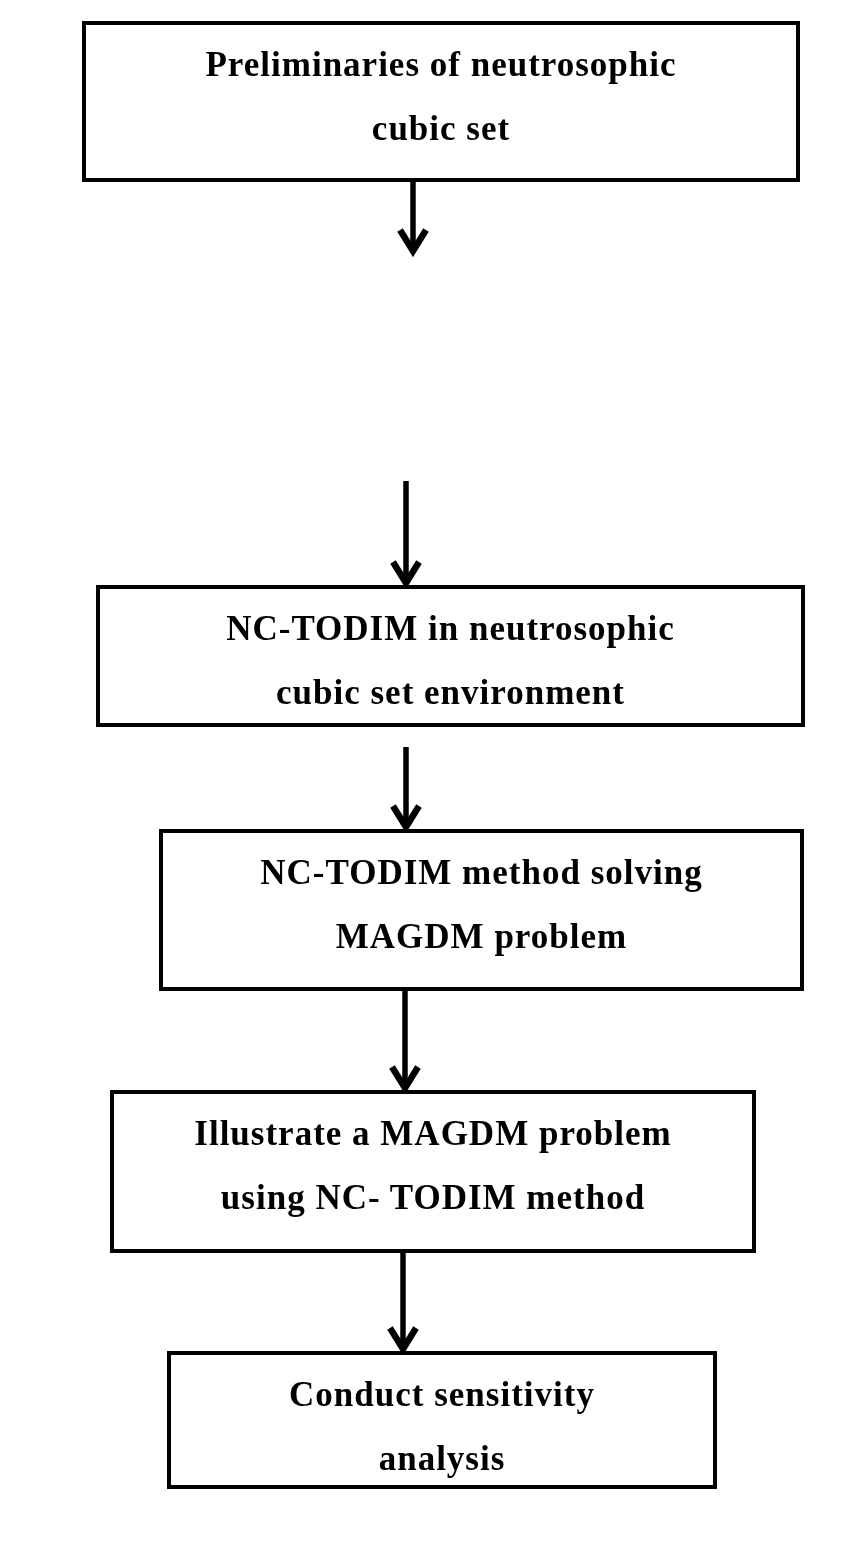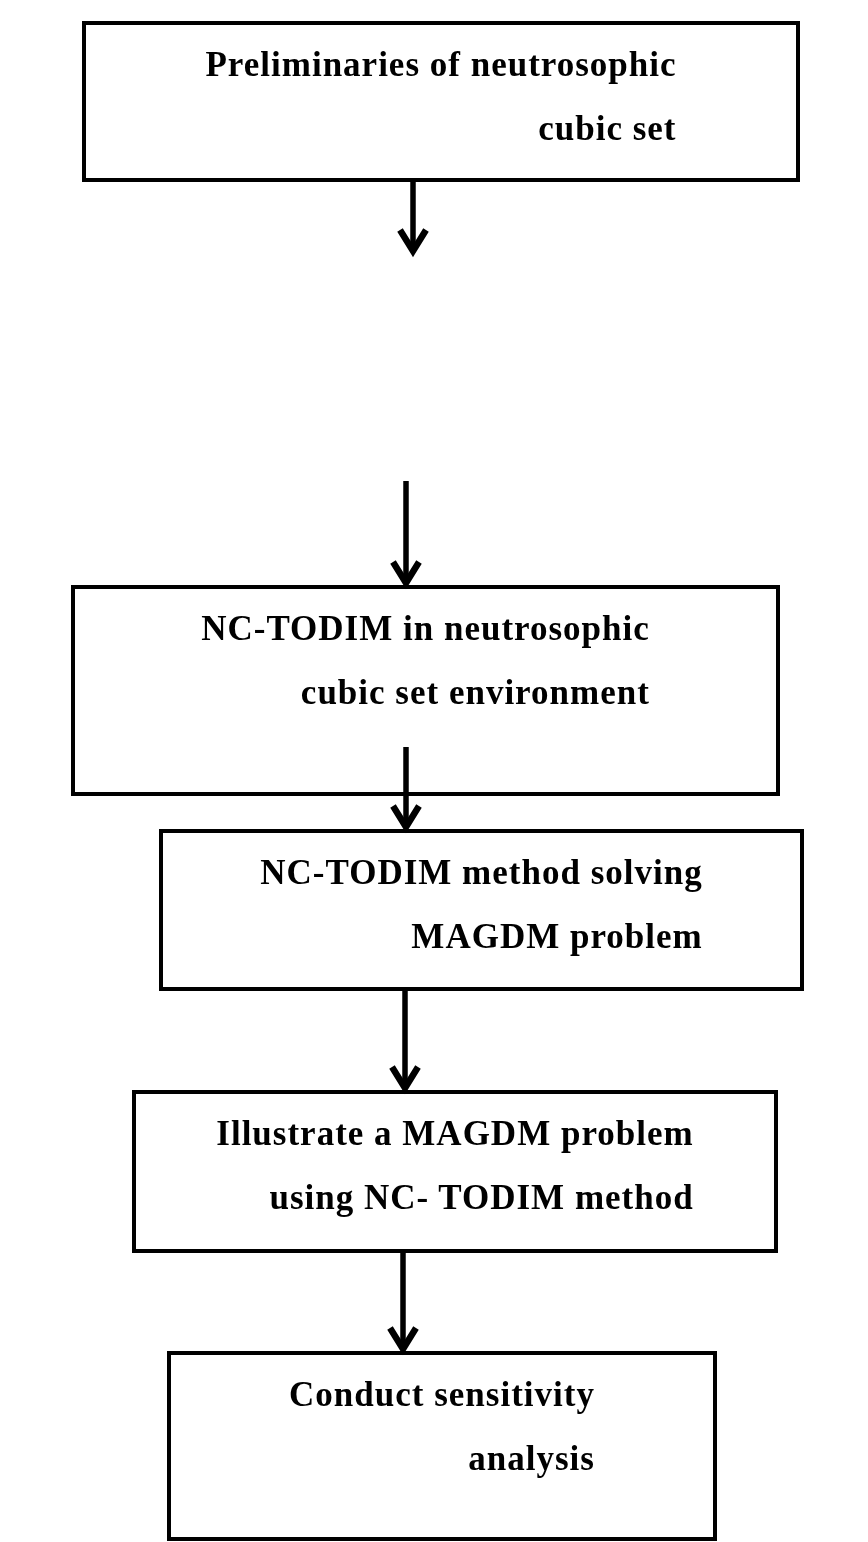--- a/index.html
+++ b/index.html
@@ -17,37 +17,37 @@
   }
   .flow-box {
     position: absolute;
     box-sizing: border-box;
     border: 4px solid #000000;
     background: #ffffff;
     display: flex;
     align-items: flex-start;
     justify-content: center;
     padding-top: 8px;
-    text-align: right;
+    text-align: center;
   }
   .box-label {
     font-weight: bold;
     font-size: 35px;
     line-height: 64px;
     letter-spacing: 1px;
     color: #000000;
     white-space: pre-line;
   }
   
   .box-1 { left: 82px;  top: 21px;   width: 718px; height: 161px; }
   .box-2 { left: 39px;  top: 254px;  width: 805px; height: 228px; }
-  .box-3 { left: 71px;  top: 585px;  width: 709px; height: 211px; }
+  .box-3 { left: 96px;  top: 585px;  width: 709px; height: 142px; }
   .box-4 { left: 119px; top: 829px;  width: 645px; height: 162px; margin-left: 40px; }
-  .box-5 { left: 132px; top: 1090px; width: 646px; height: 163px; }
-  .box-6 { left: 167px; top: 1351px; width: 550px; height: 190px; }
+  .box-5 { left: 110px; top: 1090px; width: 646px; height: 163px; }
+  .box-6 { left: 167px; top: 1351px; width: 550px; height: 138px; }
 
   .arrows-layer {
     position: absolute;
     left: 0;
     top: 0;
     width: 868px;
     height: 1542px;
     pointer-events: none;
   }
   .arrow-stroke {

